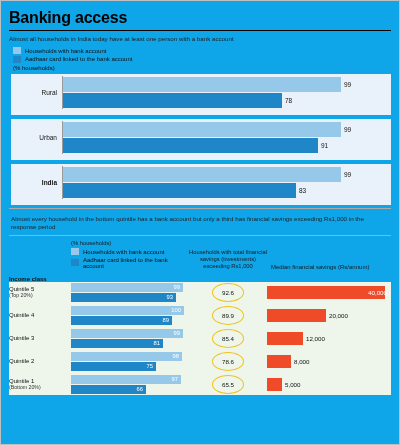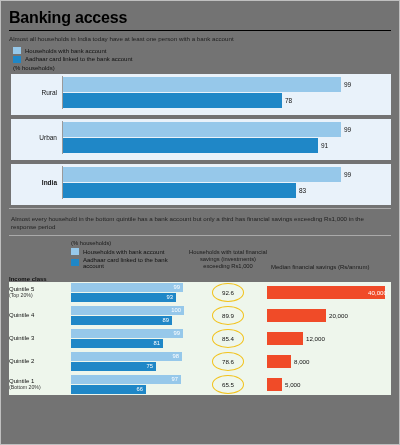--- a/index.html
+++ b/index.html
@@ -8,21 +8,21 @@
     background:#ffffff;
     font-family:"Liberation Sans", sans-serif;
     color:#1a1a1a;
     overflow:hidden;
   }
   .page{
     position:relative;
     width:400px;height:445px;
     box-sizing:border-box;
     border:1px solid #bfbfbf;
-    background:#737373;
+    background:#0ea5e9;
     padding:6px 8px 0 8px;
   }
   .title{
     font-size:16px;
     font-weight:bold;
     letter-spacing:-0.2px;
     margin:2px 0 3px 0;
     color:#000;
   }
   .rule{

